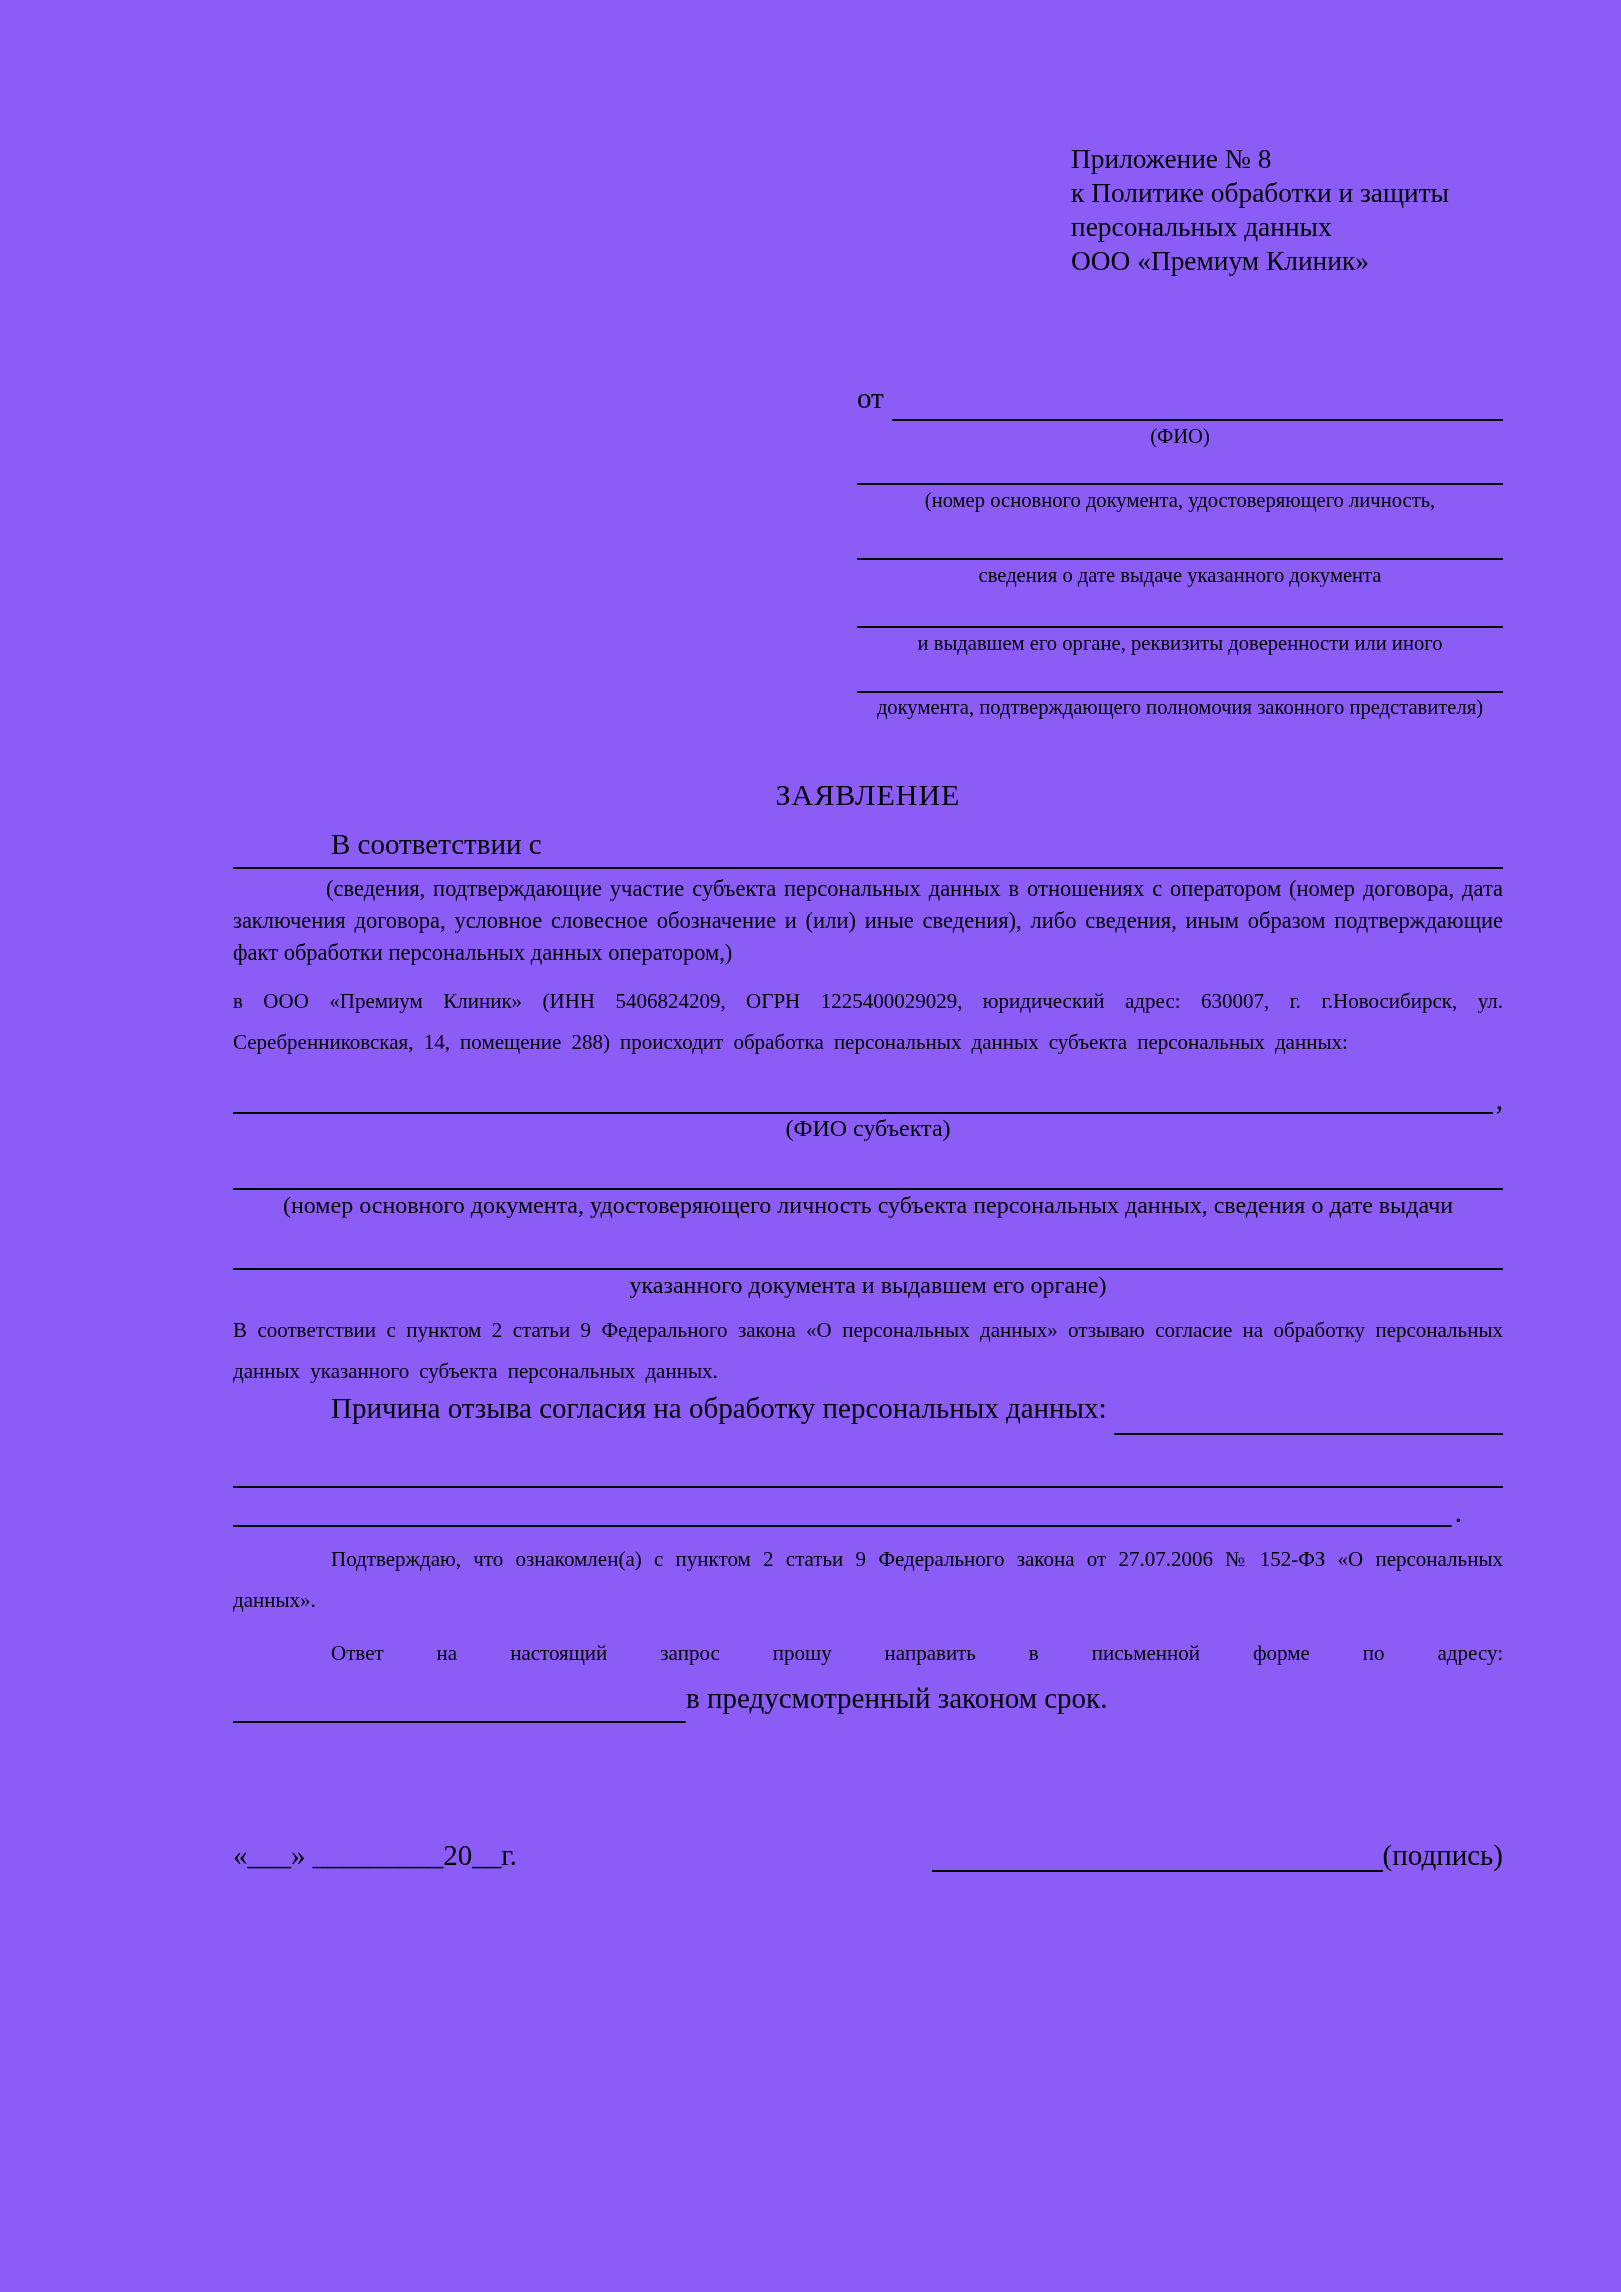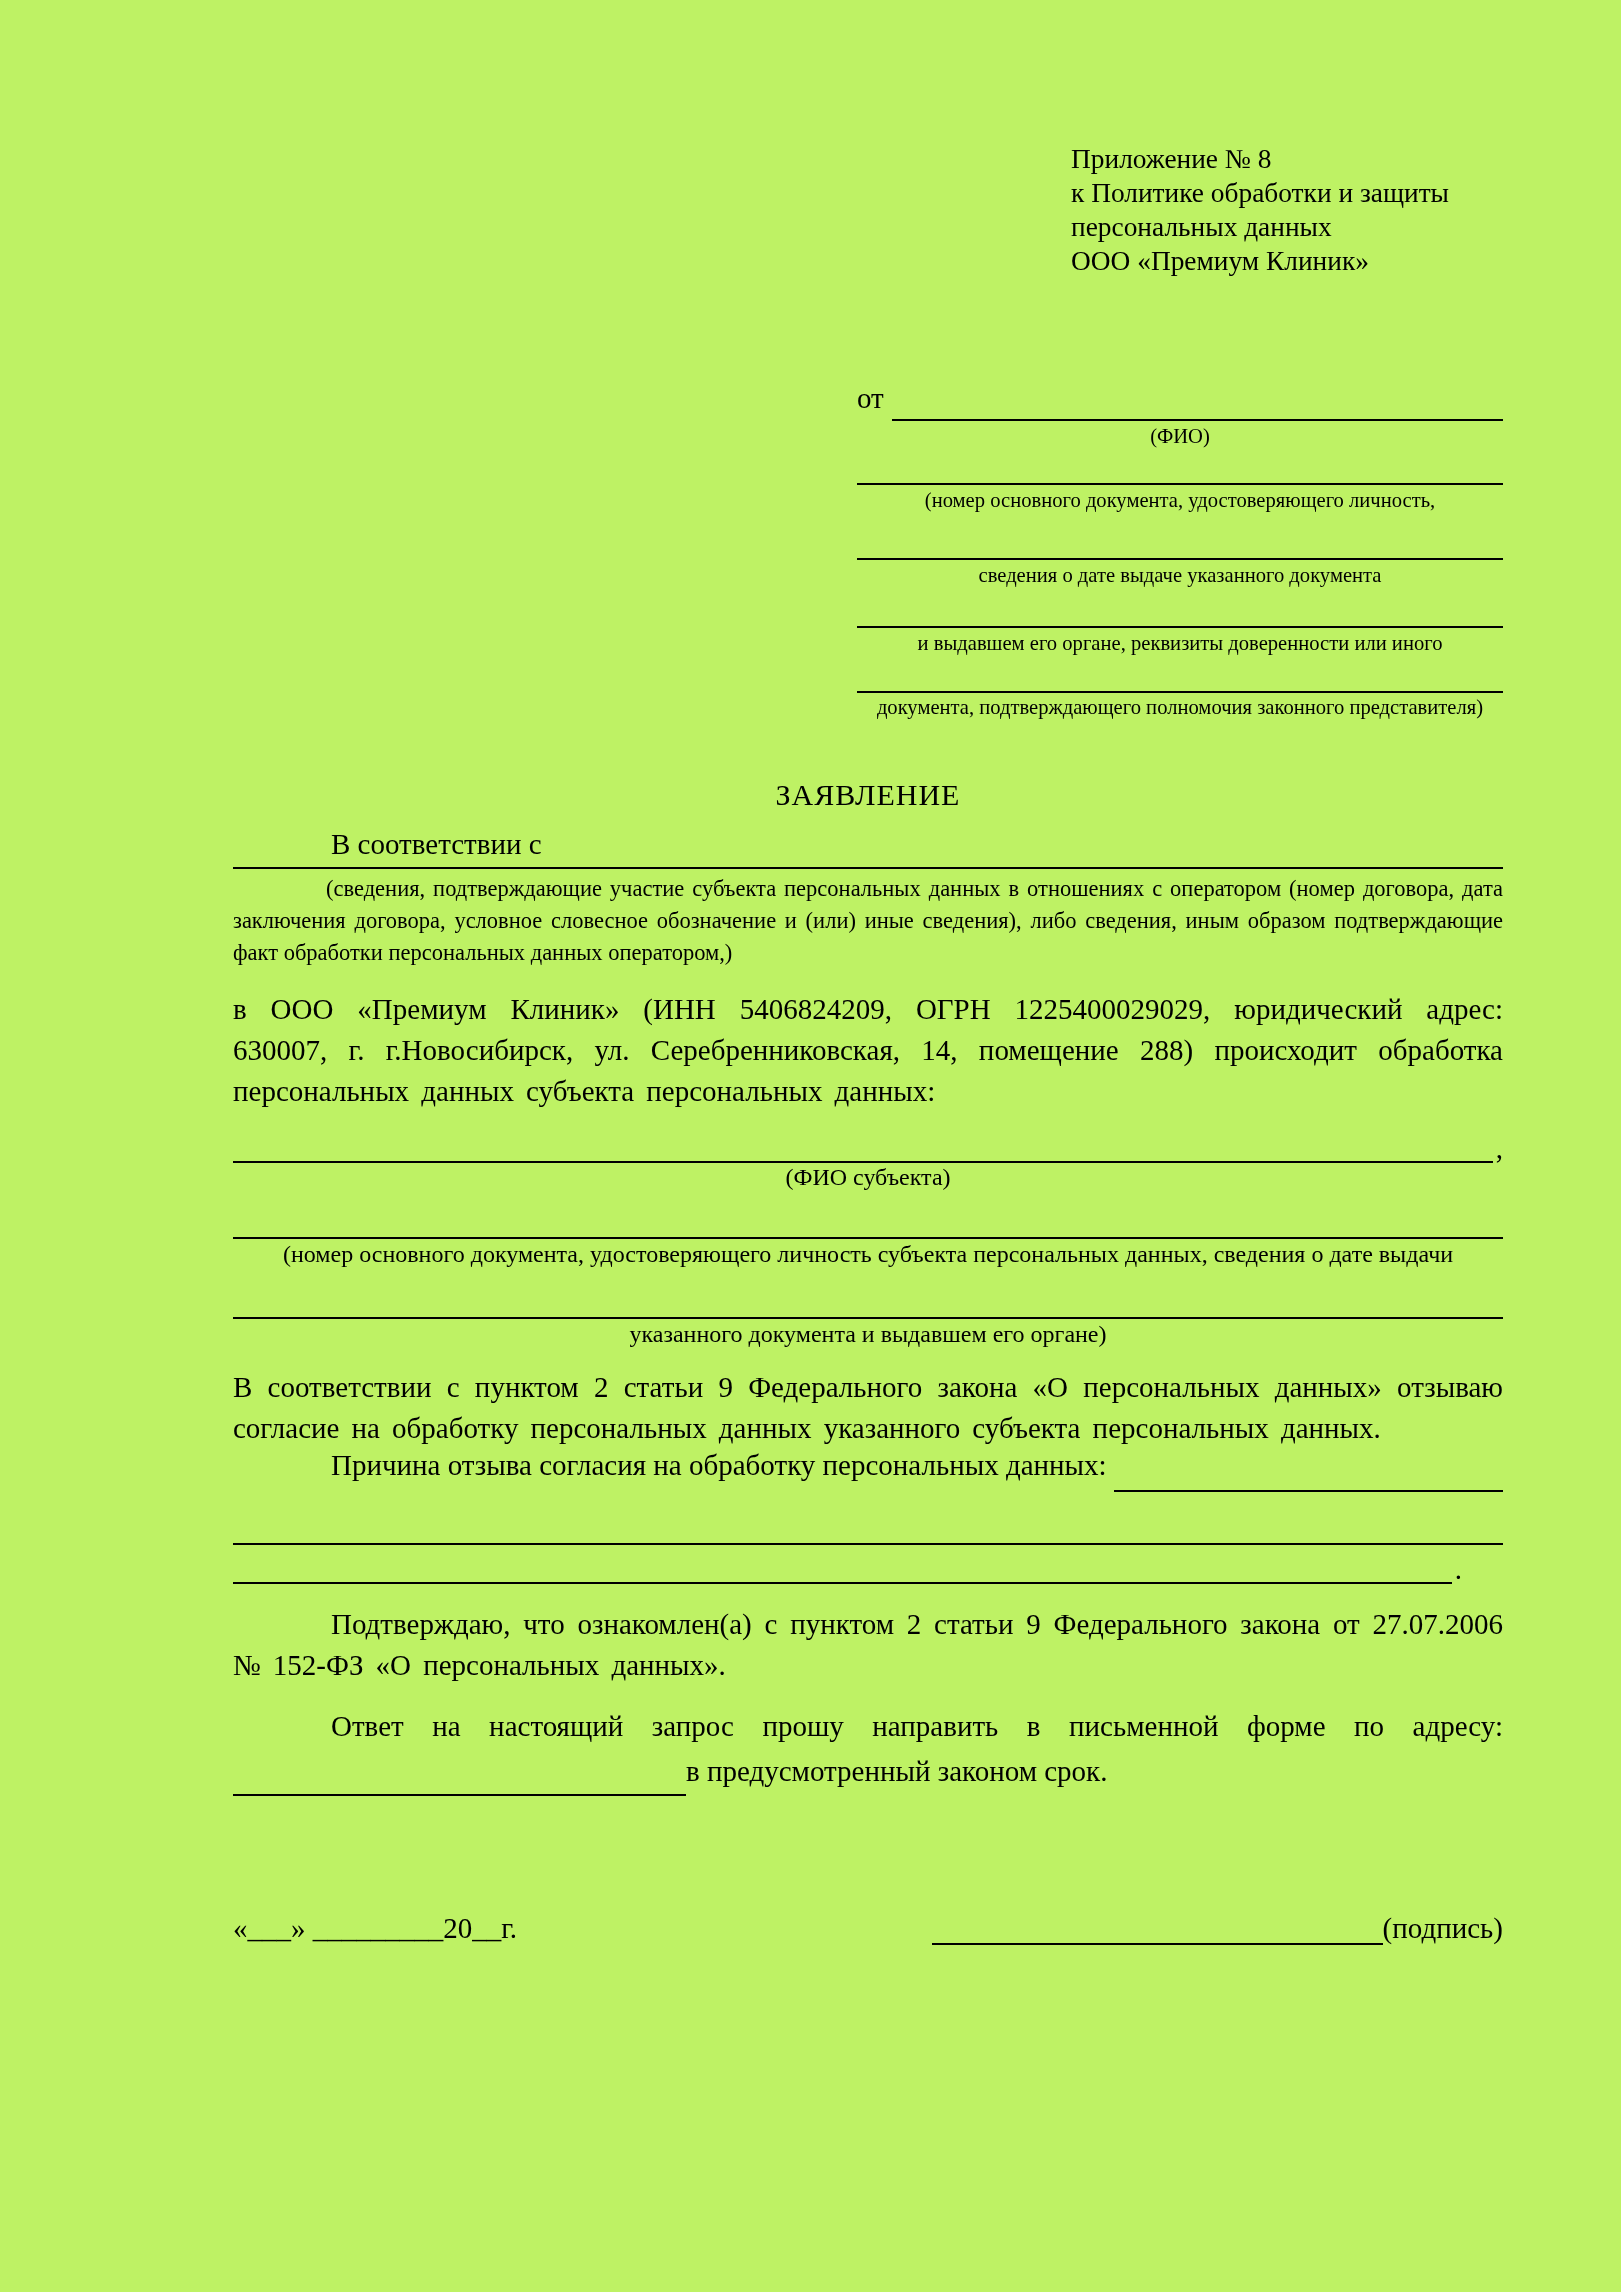--- a/index.html
+++ b/index.html
@@ -1,19 +1,19 @@
 <!DOCTYPE html>
 <html lang="ru"><head>
 <meta charset="utf-8">
 <style>
   html,body { margin:0; padding:0; background:#ffffff; }
   .page {
     position:relative;
     width:1621px; height:2293px;
-    background:#bef264;
+    background:#8b5cf6;
     color:#000;
     font-family:"Liberation Serif", "DejaVu Serif", serif;
     box-sizing:border-box;
     padding:142px 118px 0 233px;
     overflow:hidden;
   }
   .hdr { margin-left:838px; font-size:27.4px; line-height:34px; }
   .title {
     max-width:1137px;
     margin:125px auto 0 auto;
@@ -37,22 +37,22 @@
   .h48 { height:47px; } .h52 { height:51px; }
   .main { margin-top:0; }
   .heading { margin-top:55px; text-align:center; font-size:30px; line-height:39px; letter-spacing:1px; }
   .intro-row { margin-top:13.7px; height:41px; font-size:29px;flex-direction:column; }
   .intro-row .lbl { padding-left:98px; }
   .small-par {
     font-size:22.5px; line-height:32px;
     text-align:justify; text-indent:93px; margin-top:3.9px;
   }
   .body-par {
-    font-size:29px; line-height:41px;
-    text-align:justify; word-spacing:4.9px; margin-top:20px;
+    font-size:21px; line-height:41px;
+    text-align:justify; word-spacing:4.9px; margin-top:12px;
   }
   .indent-par { text-indent:98px; }
   .justify-last { text-align-last:justify; }
   .tail { font-size:29px; align-self:flex-end; padding-left:2.9px; line-height:29px; }
   .cap.wide { font-size:24px; }
   .reason-row { height:43px; font-size:29px; }
   .reason-row .lbl { padding-left:98px; }
   .period-row { height:39px; margin-right:41px; }
   .reply-row { height:41px; margin-top:8px; }
   .blank-fixed { display:inline-block; width:453px; border-bottom:2.9px solid #000; }

